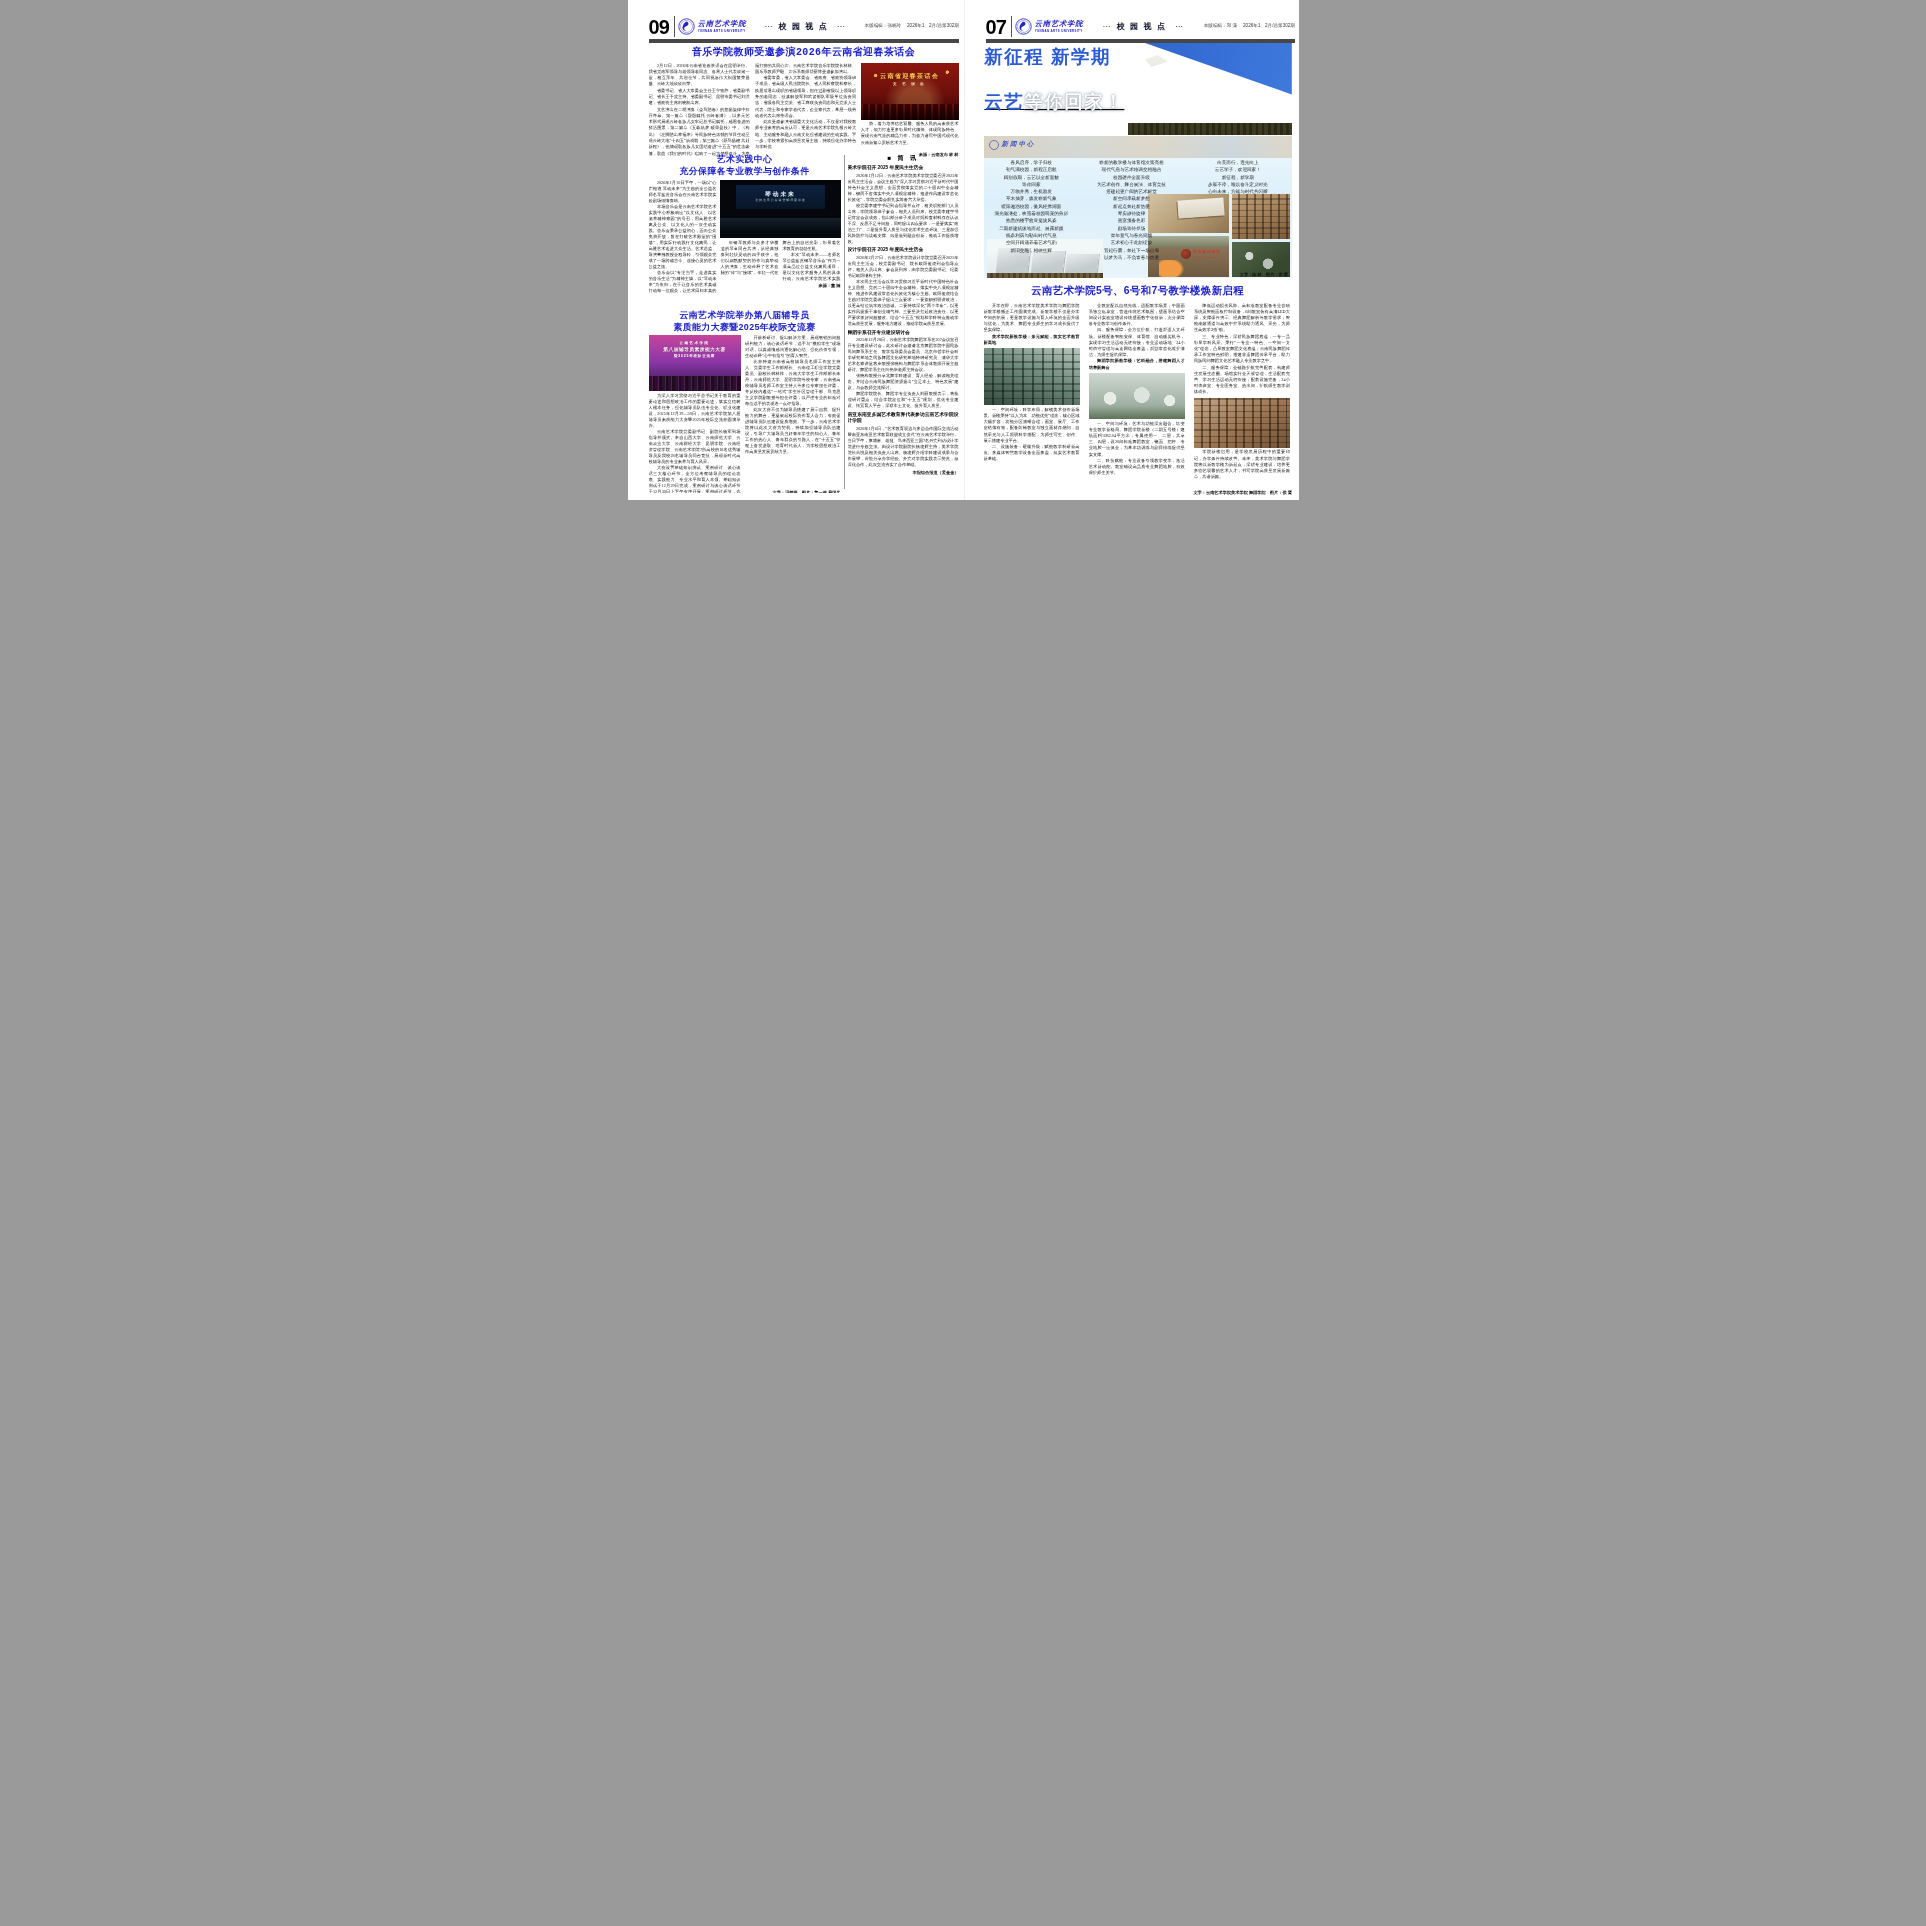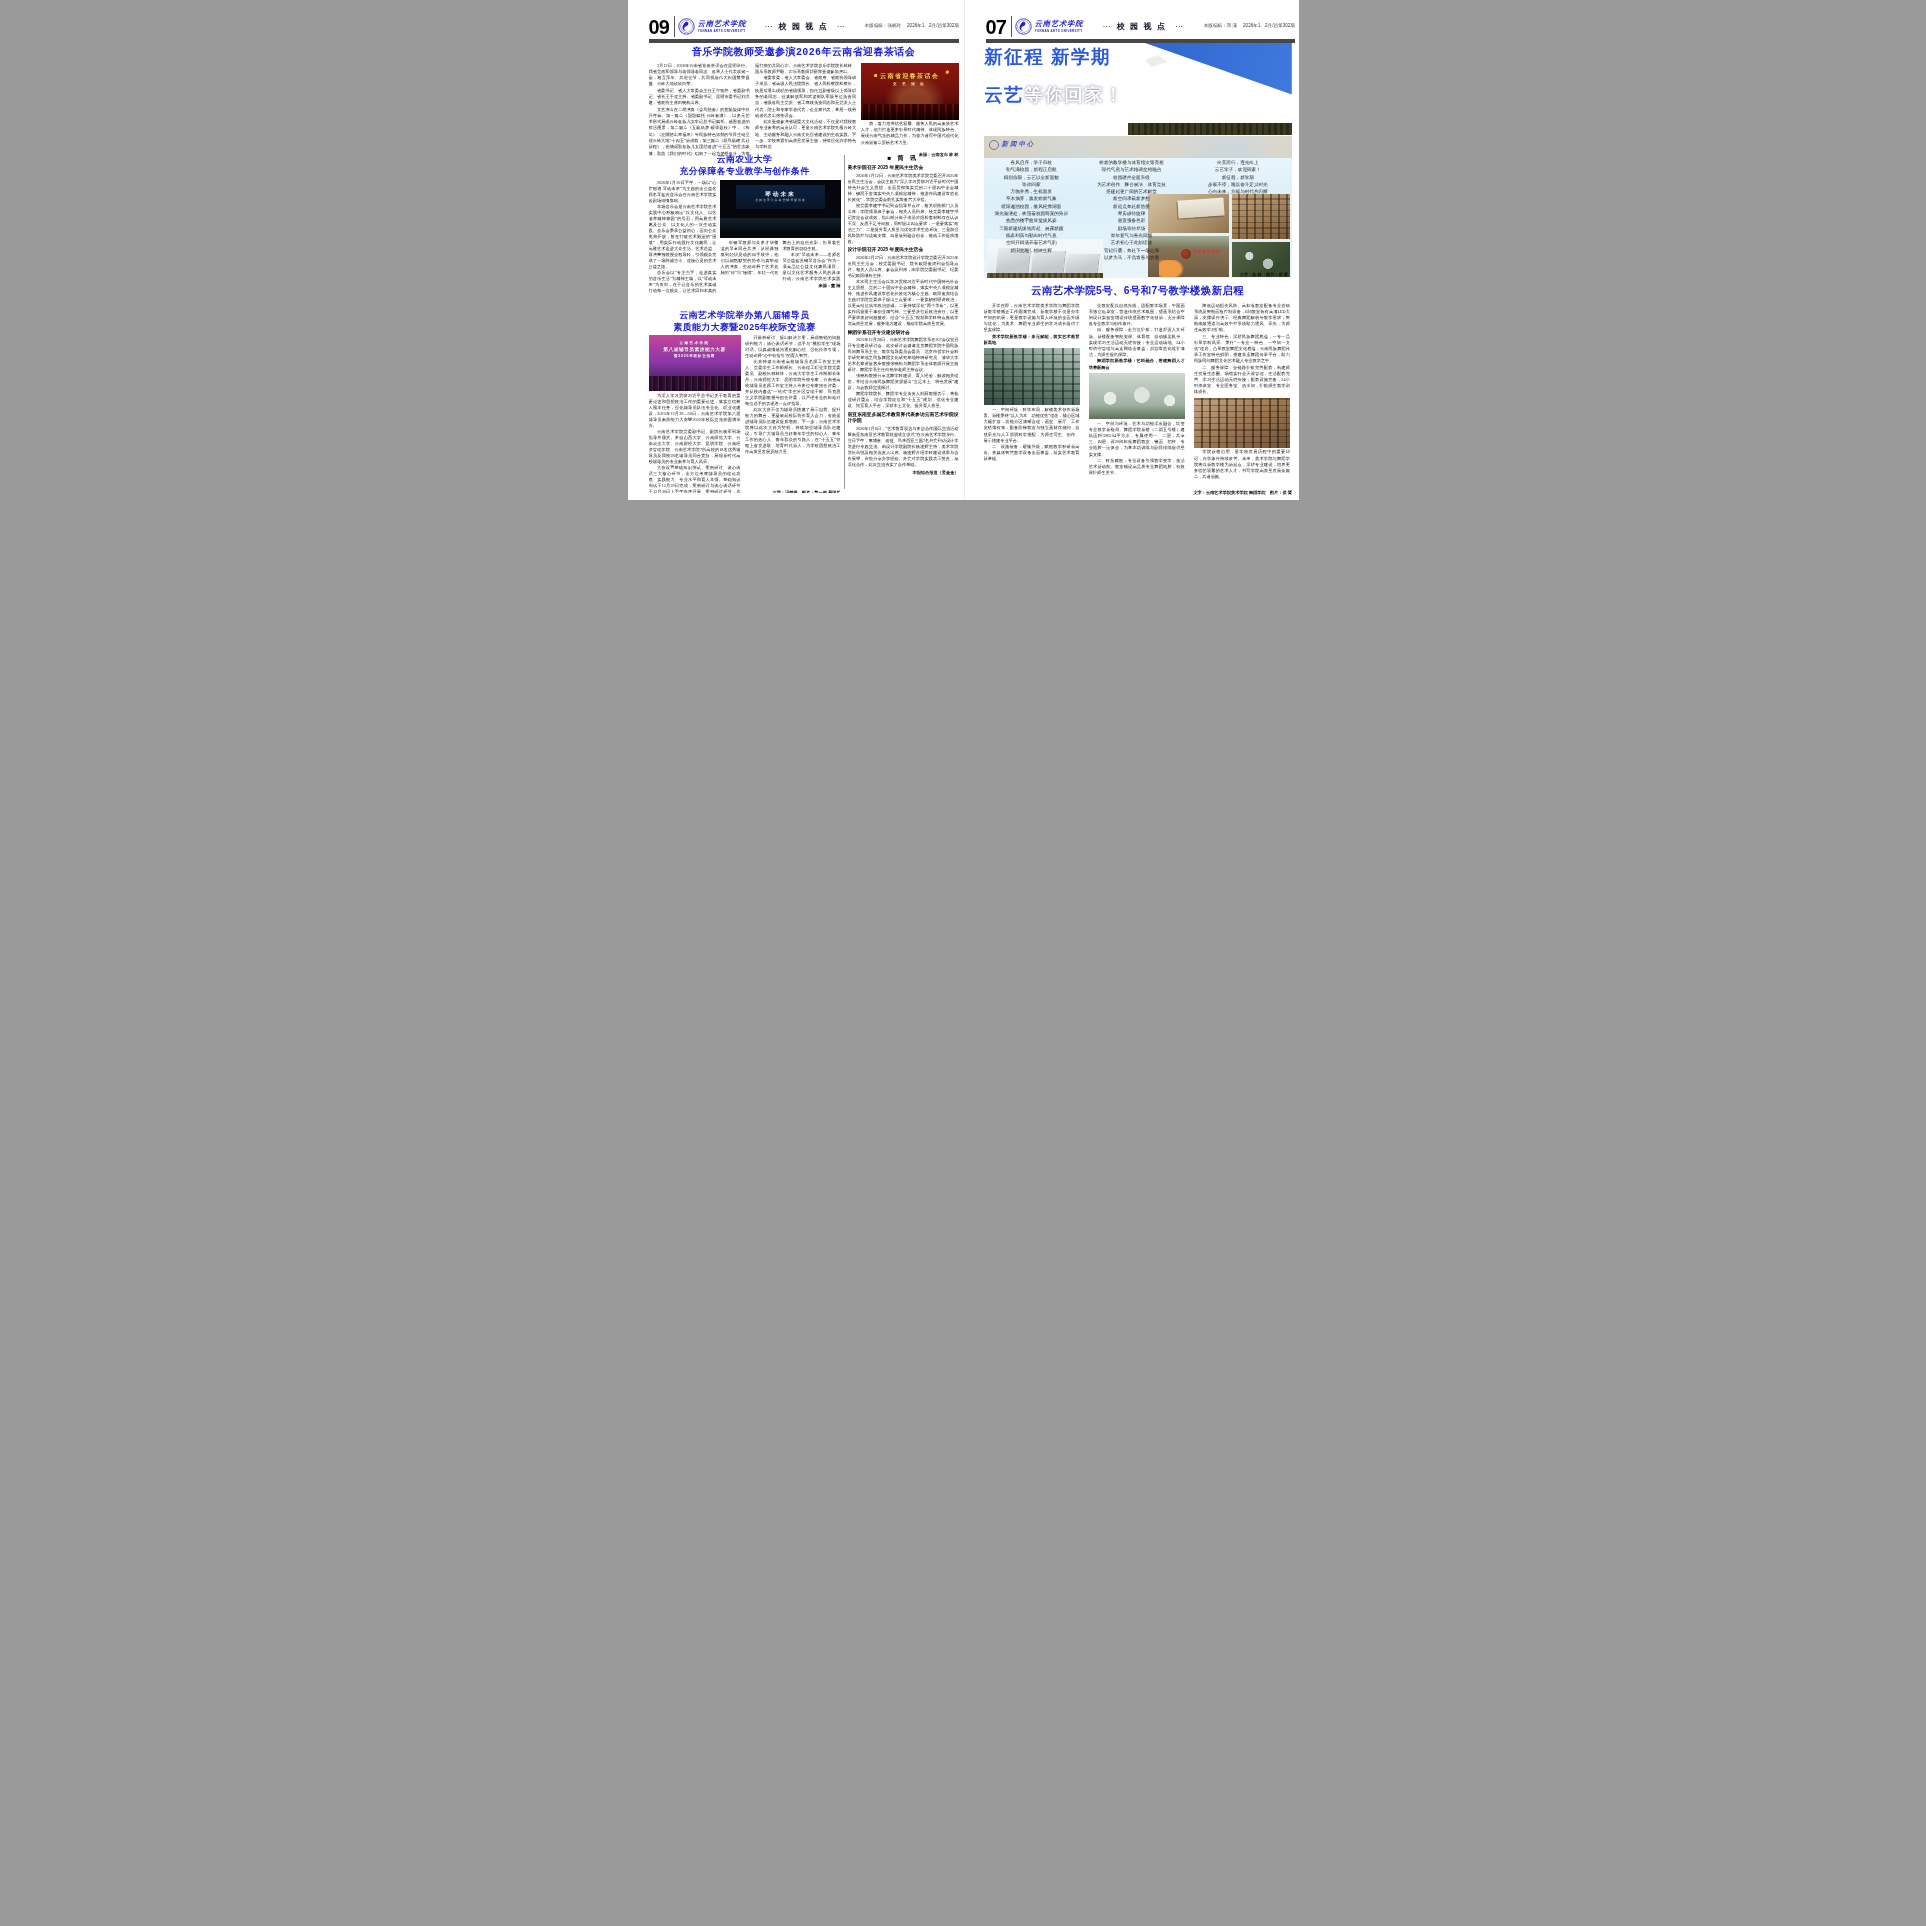--- a/index.html
+++ b/index.html
@@ -99,21 +99,21 @@
   
   .hero { position:absolute; top:43px; left:19px; right:7.7px; height:92px; overflow:hidden; background:#fff; }
   .hero-photo { position:absolute; top:0; right:0; width:68%; height:100%; }
   .hp-sky { position:absolute; inset:0; background:linear-gradient(100deg,#2a5ec9,#3f7ade); clip-path:polygon(30% 0,100% 0,100% 56%); }
   .hp-build { position:absolute; inset:0; background:linear-gradient(165deg,#ececе6 0%,#dcdcd5 35%,#bdbdb5 75%,#a9a9a0 100%);
       clip-path:polygon(0 66%, 33% 16%, 100% 46%, 100% 100%, 0 100%); }
   .hp-ridge { position:absolute; inset:0; background:linear-gradient(#f4f4ef,#d4d4cc); clip-path:polygon(30% 18%, 36% 13%, 41% 20%, 33% 26%); }
   .hp-trees { position:absolute; bottom:0; left:22%; right:0; height:13%;
       background:repeating-linear-gradient(90deg,#3e3b24 0 3.5px,#2a2914 3.5px 6.2px); }
   .hero-t1 { position:absolute; top:4.6px; left:0.8px; font:900 18.5px/1 "Liberation Sans",sans-serif; color:#2c5bd6; letter-spacing:1.5px; z-index:2; }
-  .hero-t2 { position:absolute; top:43px; left:0.8px; font:900 18.5px/1 "Liberation Sans",sans-serif; letter-spacing:1.5px; z-index:2; }
+  .hero-t2 { position:absolute; top:50px; left:0.8px; font:900 18.5px/1 "Liberation Sans",sans-serif; letter-spacing:1.5px; z-index:2;text-decoration:underline; }
   .hero-t2 .ca { color:#2c5bd6; }
   .hero-t2 .cb { color:#fff; text-shadow:0 0 3.1px rgba(40,60,90,.55),0 0.4px 0.8px rgba(0,0,0,.35); }
 
   .poem { position:absolute; top:136px; left:19px; right:7.7px; height:142px; overflow:hidden;
           background:linear-gradient(180deg,#eef8fd 0%, #dcefFA 45%, #e8f5fb 100%); }
   .poem-topstrip { position:absolute; top:0; left:0; right:0; height:21.6px; opacity:.45;
       background:linear-gradient(90deg,#c2a478 0%, #b7b3a6 30%, #c9b089 55%, #a9b0b6 80%, #c9b089 100%); }
   .wm { position:absolute; top:3.5px; left:5.4px; display:flex; align-items:center; gap:2.7px; z-index:3; }
   .wm-ring { width:10px; height:10px; border:0.8px solid #4656c8; border-radius:50%; opacity:.75; }
   .wm-txt { font:italic 700 6.5px/1 "Liberation Serif",serif; color:#3a4ac4; letter-spacing:1.9px; opacity:.9; }
@@ -216,21 +216,21 @@
           <p class="para a1-tail">势，着力培养德艺双馨、服务人民的高素质艺术人才，倾力打造更多彰显时代精神、体现民族特色、展现云南气派的精品力作，为奋力谱写中国式现代化云南新篇章贡献艺术力量。</p>
           <div class="source">来源：云南发布 林 林</div>
         </div>
       </div>
     </section>
 
     <div class="vrule"></div>
 
     <section class="left-col">
       <div class="a2">
-        <h2 class="hl hl2">云南农业大学</h2>
+        <h2 class="hl hl2">艺术实践中心</h2>
         <h2 class="hl hl2">充分保障各专业教学与创作条件</h2>
         <div class="a2-body">
           <div class="a2-c1">
               <p class="para">2026年1月10日下午，一场以“心岸相遇 琴动未来”为主题的全公益名师名琴鉴赏音乐会在云南艺术学院实验剧场倾情奏响。</p>
               <p class="para">本场音乐会是云南艺术学院艺术实践中心积极响应“以文化人、以艺滋养精神家园”的号召，用高雅艺术惠及公众、以文化人的一次生动实践。音乐会秉承公益初心，面向公众免费开放，旨在打破艺术殿堂的“围墙”，用实际行动践行文化惠民，让高雅艺术走进大众生活。艺术总监、导演董瀚教授全程导聆，引领观众完成了一场跨越古今、连接心灵的艺术公益之旅。</p>
               <p class="para">音乐会以“专注当下，走进真实的音乐生活”为精神主轴，以“琴动未来”为依归，在于让音乐的艺术真诚打动每一位观众，让艺术回归本真的力量与纯洁的价值，让每个时代的民众都能共享文化艺术成果，是以文化艺术产品丰富人民精神世界、滋养精神家园的切实举措。</p>
             </div>
           <div class="a2-rt">
             <div class="photo photo-piano">
               <div class="piano-screen">

